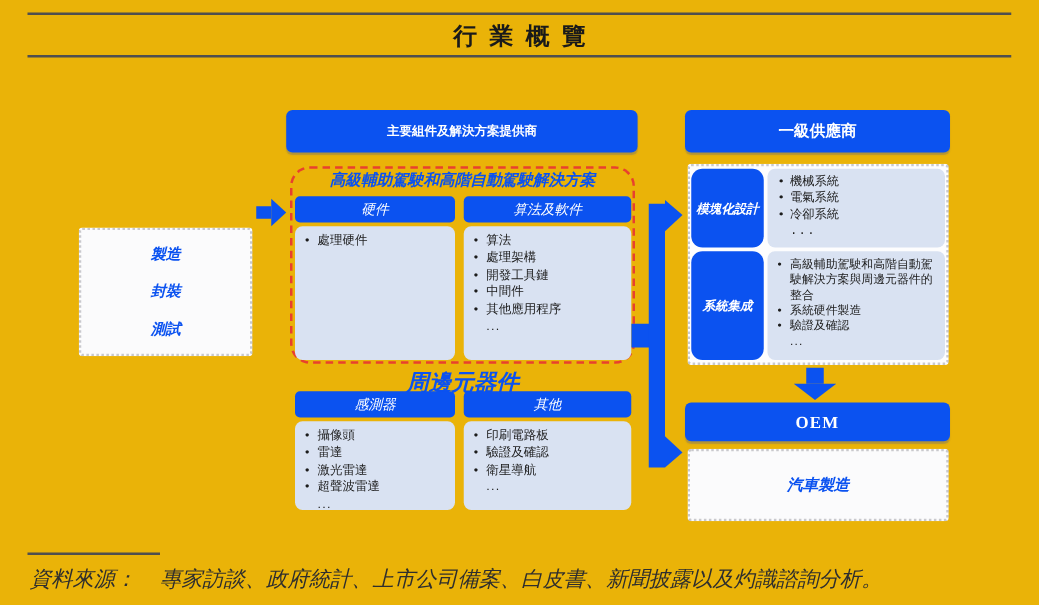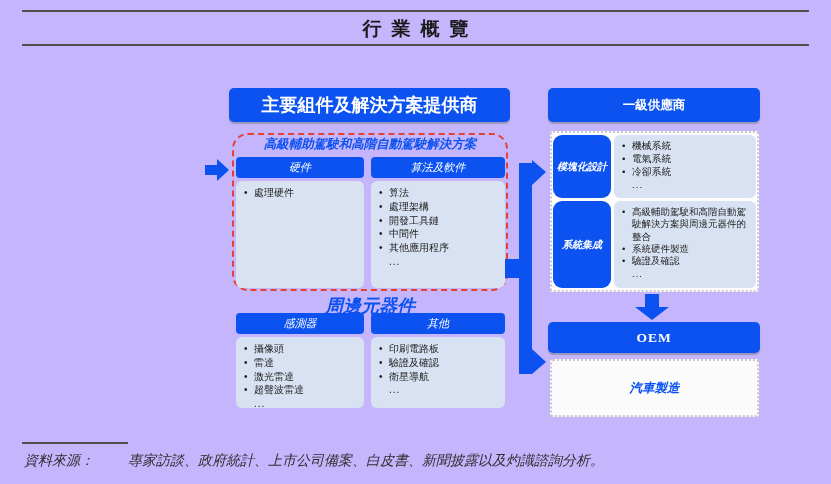--- a/index.html
+++ b/index.html
@@ -1,18 +1,18 @@
 <!DOCTYPE html>
 <html><head>
 <meta charset="utf-8">
 <style>
   * { margin:0; padding:0; box-sizing:border-box; }
   html,body { background:#ffffff; }
   .page {
-    position:relative; width:831px; height:484px; background:#c4b5fd;
+    position:relative; width:831px; height:484px; background:#eab308;
     font-family:"Liberation Sans", sans-serif; overflow:hidden;
   }
   .rule { position:absolute; background:#4f4f4f; height:2px; }
   .rule-top1 { left:22px; top:10px; width:787px; }
   .rule-top2 { left:22px; top:44px; width:787px; }
   .page-title {
     position:absolute; left:0; top:16px; width:100%; text-align:center;
     font-family:"Liberation Serif", serif; font-weight:bold; font-size:19px;
     letter-spacing:10px; padding-left:10px; color:#1a1a1a;
   }
@@ -31,21 +31,21 @@
   }
   .upstream-header { left:63px; top:156px; width:139px; height:22px; font-size:11px; border-radius:4px; }
   .upstream-box { left:63px; top:182px; width:139px; height:103px;
     display:flex; flex-direction:column; justify-content:space-around; align-items:center; padding:4px 0; }
   .blue-italic {
     color:#0b52f0; font-weight:bold; font-style:italic;
     font-family:"Liberation Serif", serif;
   }
   .upstream-box .blue-italic { font-size:12px; }
 
-  .providers-header { left:229px; top:88px; width:281px; height:34px; font-size:18px; }
+  .providers-header { left:229px; top:88px; width:281px; height:34px; font-size:10px; }
   .solution-box {
     position:absolute; left:232px; top:133px; width:276px; height:158px;
     border:2px dashed #e8402e; border-radius:16px;
   }
   .solution-title { position:absolute; left:232px; top:136px; width:276px; text-align:center; font-size:12.5px; }
   .col-header-hw { left:236px; top:157px; width:128px; height:21px; }
   .col-header-sw { left:371px; top:157px; width:134px; height:21px; }
   .panel {
     position:absolute; background:#d9e2f2; border-radius:6px;
     padding:5px 5px 4px 7px; font-size:10px; color:#1c1c1c; line-height:1.38;
@@ -60,21 +60,21 @@
 
   .tier1-header { left:548px; top:88px; width:212px; height:34px; font-size:12.5px; }
   .tier1-box { left:550px; top:131px; width:209px; height:161px; background:#fdfdfe; }
   .tier1-label {
     position:absolute; background:#0b52f0; color:#ffffff; border-radius:9px;
     display:flex; align-items:center; justify-content:center;
     font-weight:bold; font-style:italic; font-size:10px;
     font-family:"Liberation Serif", serif;
   }
   .tier1-row1-label { left:553px; top:135px; width:58px; height:63px; }
-  .tier1-row1-content { left:614px; top:135px; width:142px; height:63px; font-size:9.8px; line-height:1.32; }
+  .tier1-row1-content { left:614px; top:135px; width:142px; height:63px; font-size:9.8px; line-height:1.32;font-family:Liberation Mono, monospace; }
   .tier1-row2-label { left:553px; top:201px; width:58px; height:87px; }
   .tier1-row2-content { left:614px; top:201px; width:142px; height:87px; font-size:9.5px; line-height:1.3; }
 
   .oem-header { left:548px; top:322px; width:212px; height:31px;
     font-family:"Liberation Serif", serif; font-size:13.5px; letter-spacing:1px; }
   .oem-box { left:550px; top:359px; width:209px; height:58px;
     display:flex; align-items:center; justify-content:center; }
   .oem-box .blue-italic { font-size:12.5px; }
 
   .bullet-item { position:relative; padding-left:11px; }
@@ -83,33 +83,38 @@
 
   .arrow-svg { position:absolute; }
   .fork-arrow { left:505px; top:155px; }
   .right-arrow { left:204px; top:156px; }
   .down-arrow { left:633px; top:294px; }
 
   .rule-foot { left:22px; top:442px; width:106px; height:2px; }
   .source-line {
     position:absolute; left:24px; top:452px; width:780px;
     font-family:"Liberation Serif", serif; font-style:italic;
-    font-size:14px; color:#2e2e2e;
+    font-size:17px; color:#2e2e2e;
   }
   .source-label { display:inline-block; width:104px; }
 </style>
 </head>
 <body>
 
 <div class="page">
 
   <div class="rule rule-top1"></div>
   <div class="page-title">行業概覽</div>
   <div class="rule rule-top2"></div>
 
+  <div class="dotted-box upstream-box">
+    <div class="blue-italic">製造</div>
+    <div class="blue-italic">封裝</div>
+    <div class="blue-italic">測試</div>
+  </div>
 
   <svg class="arrow-svg right-arrow" width="28" height="28" viewBox="0 0 28 28">
     <rect x="1" y="9" width="12" height="10" fill="#0b52f0"></rect>
     <polygon points="13,3 25,14 13,25" fill="#0b52f0"></polygon>
   </svg>
 
   <div class="blue-bar providers-header">主要組件及解決方案提供商</div>
 
   <div class="solution-box"></div>
   <div class="solution-title blue-italic">高級輔助駕駛和高階自動駕駛解決方案</div>

